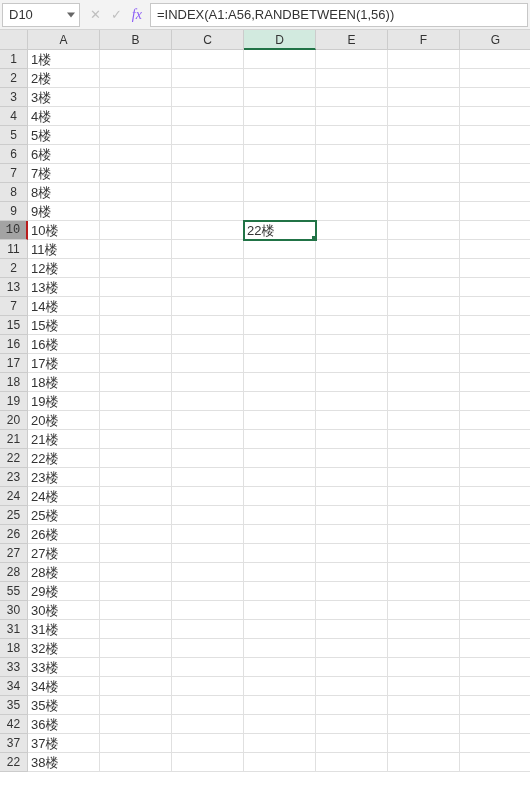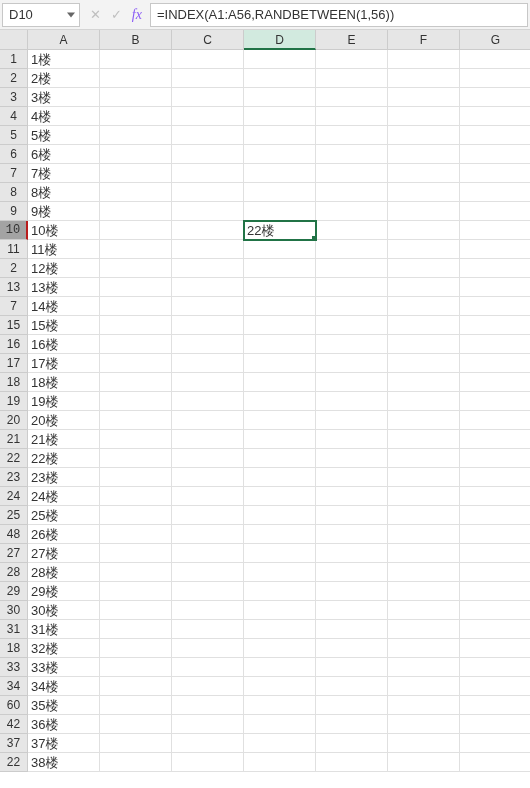--- a/index.html
+++ b/index.html
@@ -197,30 +197,30 @@
       <div class="row-header">16</div>
       <div class="row-header">17</div>
       <div class="row-header">18</div>
       <div class="row-header">19</div>
       <div class="row-header">20</div>
       <div class="row-header">21</div>
       <div class="row-header">22</div>
       <div class="row-header">23</div>
       <div class="row-header">24</div>
       <div class="row-header">25</div>
-      <div class="row-header">48</div>
+      <div class="row-header">26</div>
       <div class="row-header">27</div>
       <div class="row-header">28</div>
-      <div class="row-header">29</div>
+      <div class="row-header">55</div>
       <div class="row-header">30</div>
       <div class="row-header">31</div>
       <div class="row-header">18</div>
       <div class="row-header">33</div>
       <div class="row-header">34</div>
-      <div class="row-header">60</div>
+      <div class="row-header">35</div>
       <div class="row-header">42</div>
       <div class="row-header">37</div>
       <div class="row-header">22</div>
     </div>
   <div class="grid" id="grid">
       <div class="row">
         <div class="cell">1楼</div>
         <div class="cell"></div>
         <div class="cell"></div>
         <div class="cell"></div>

